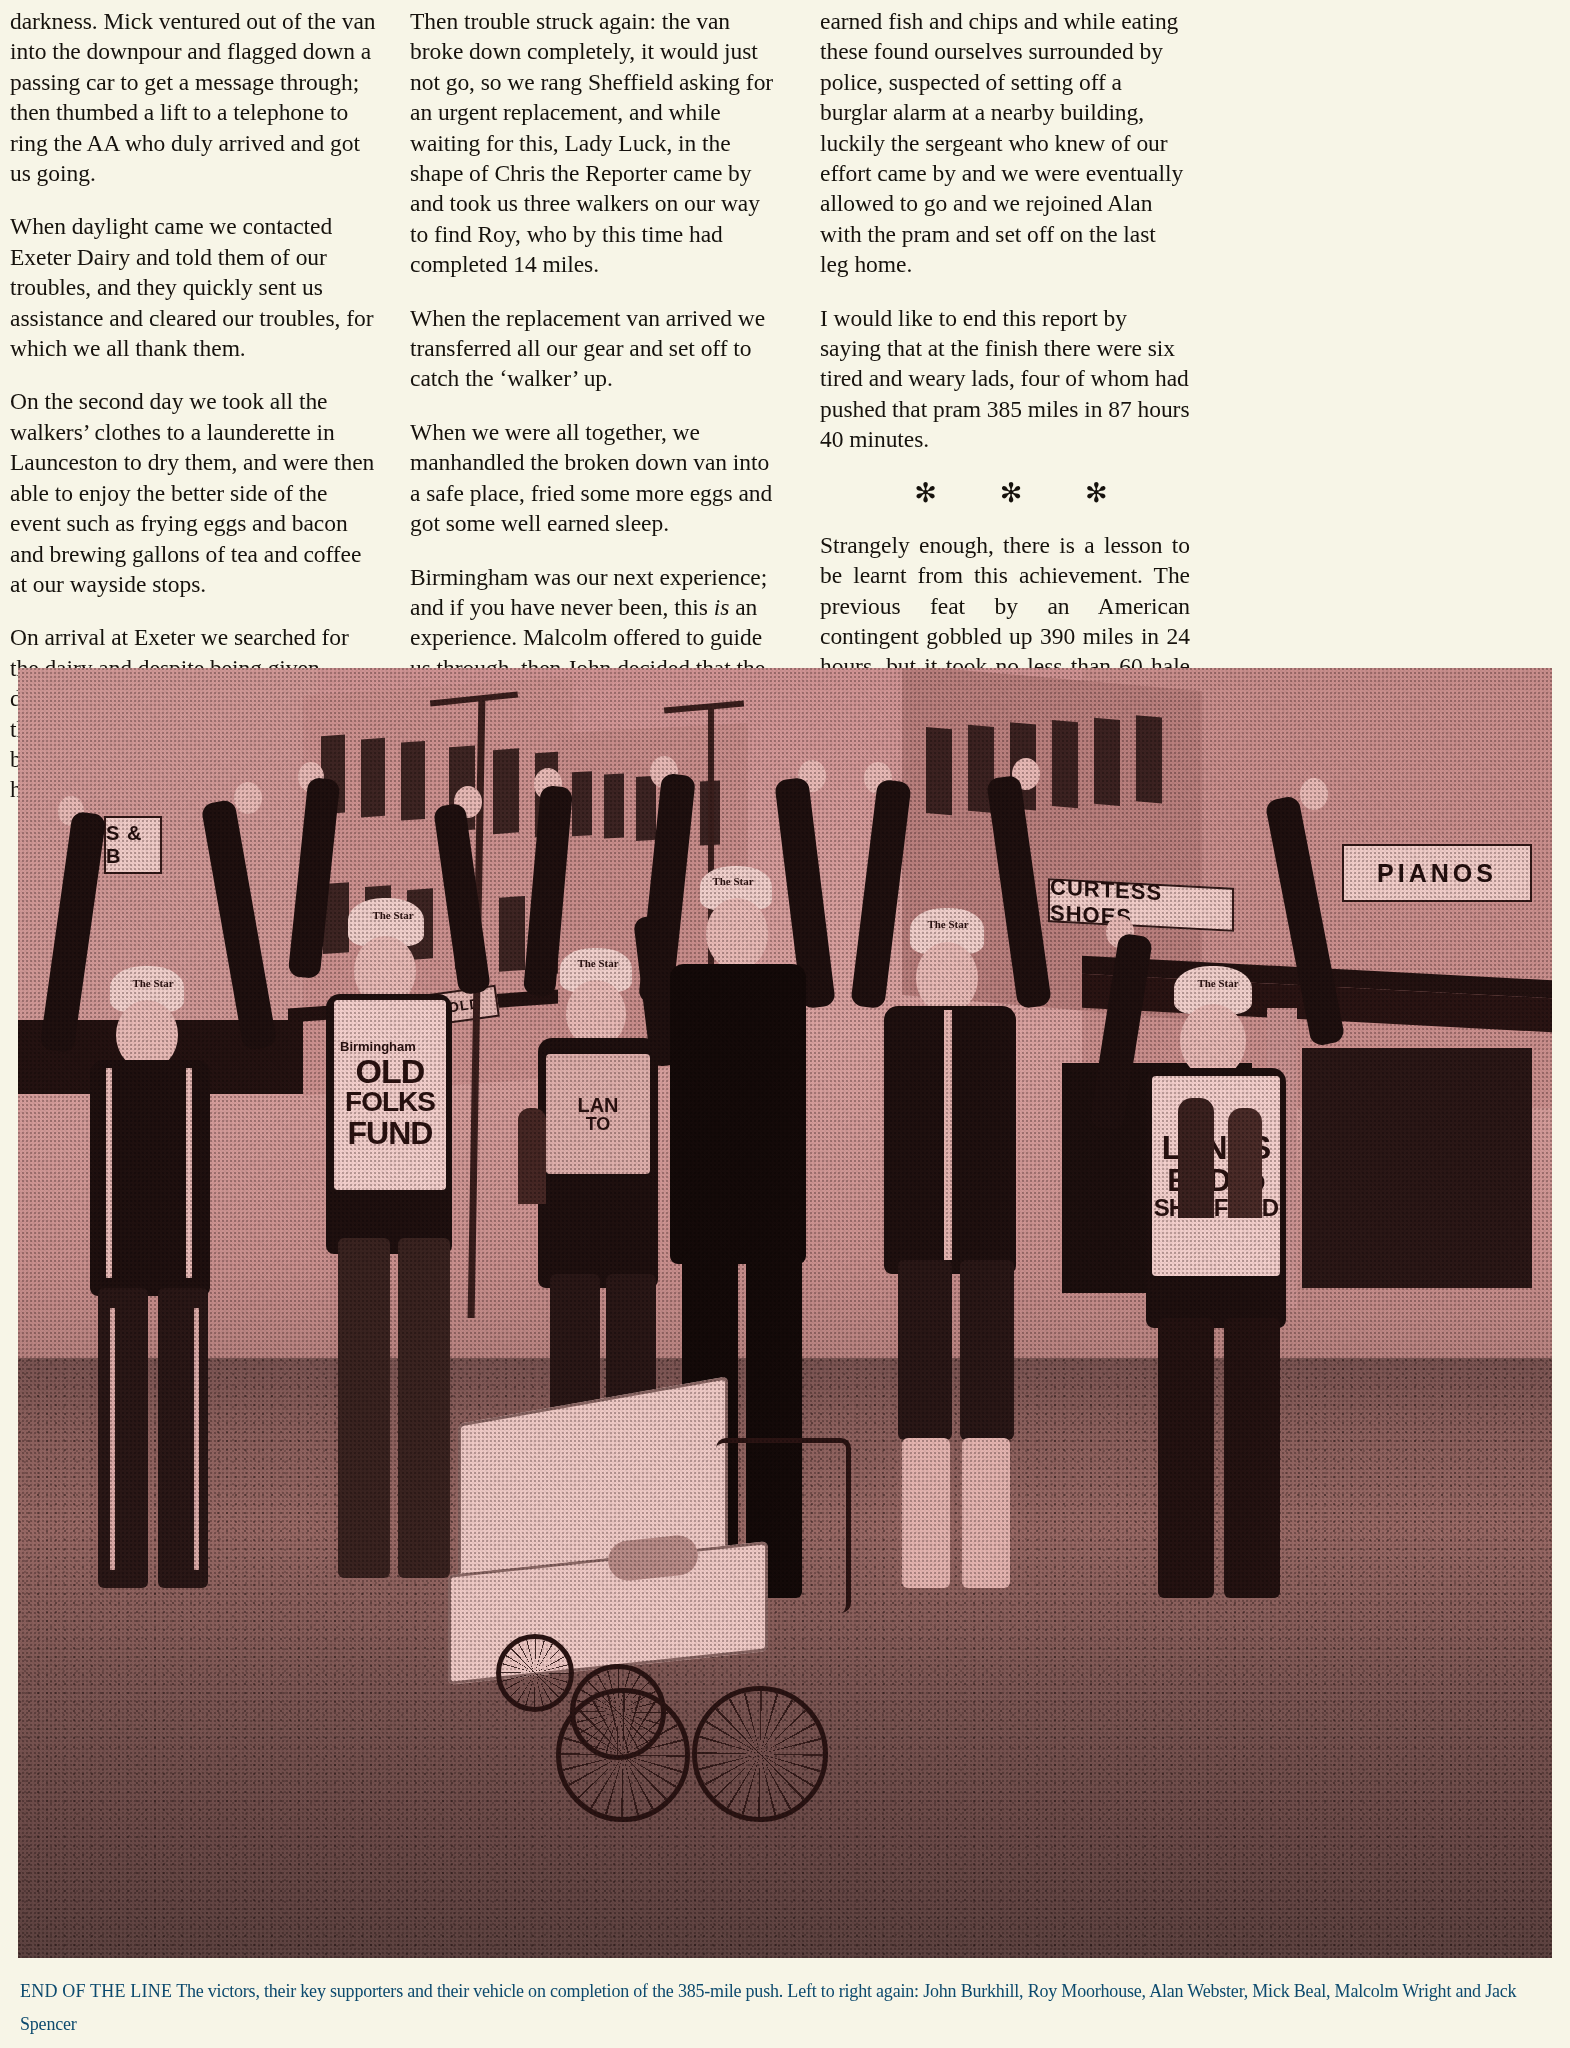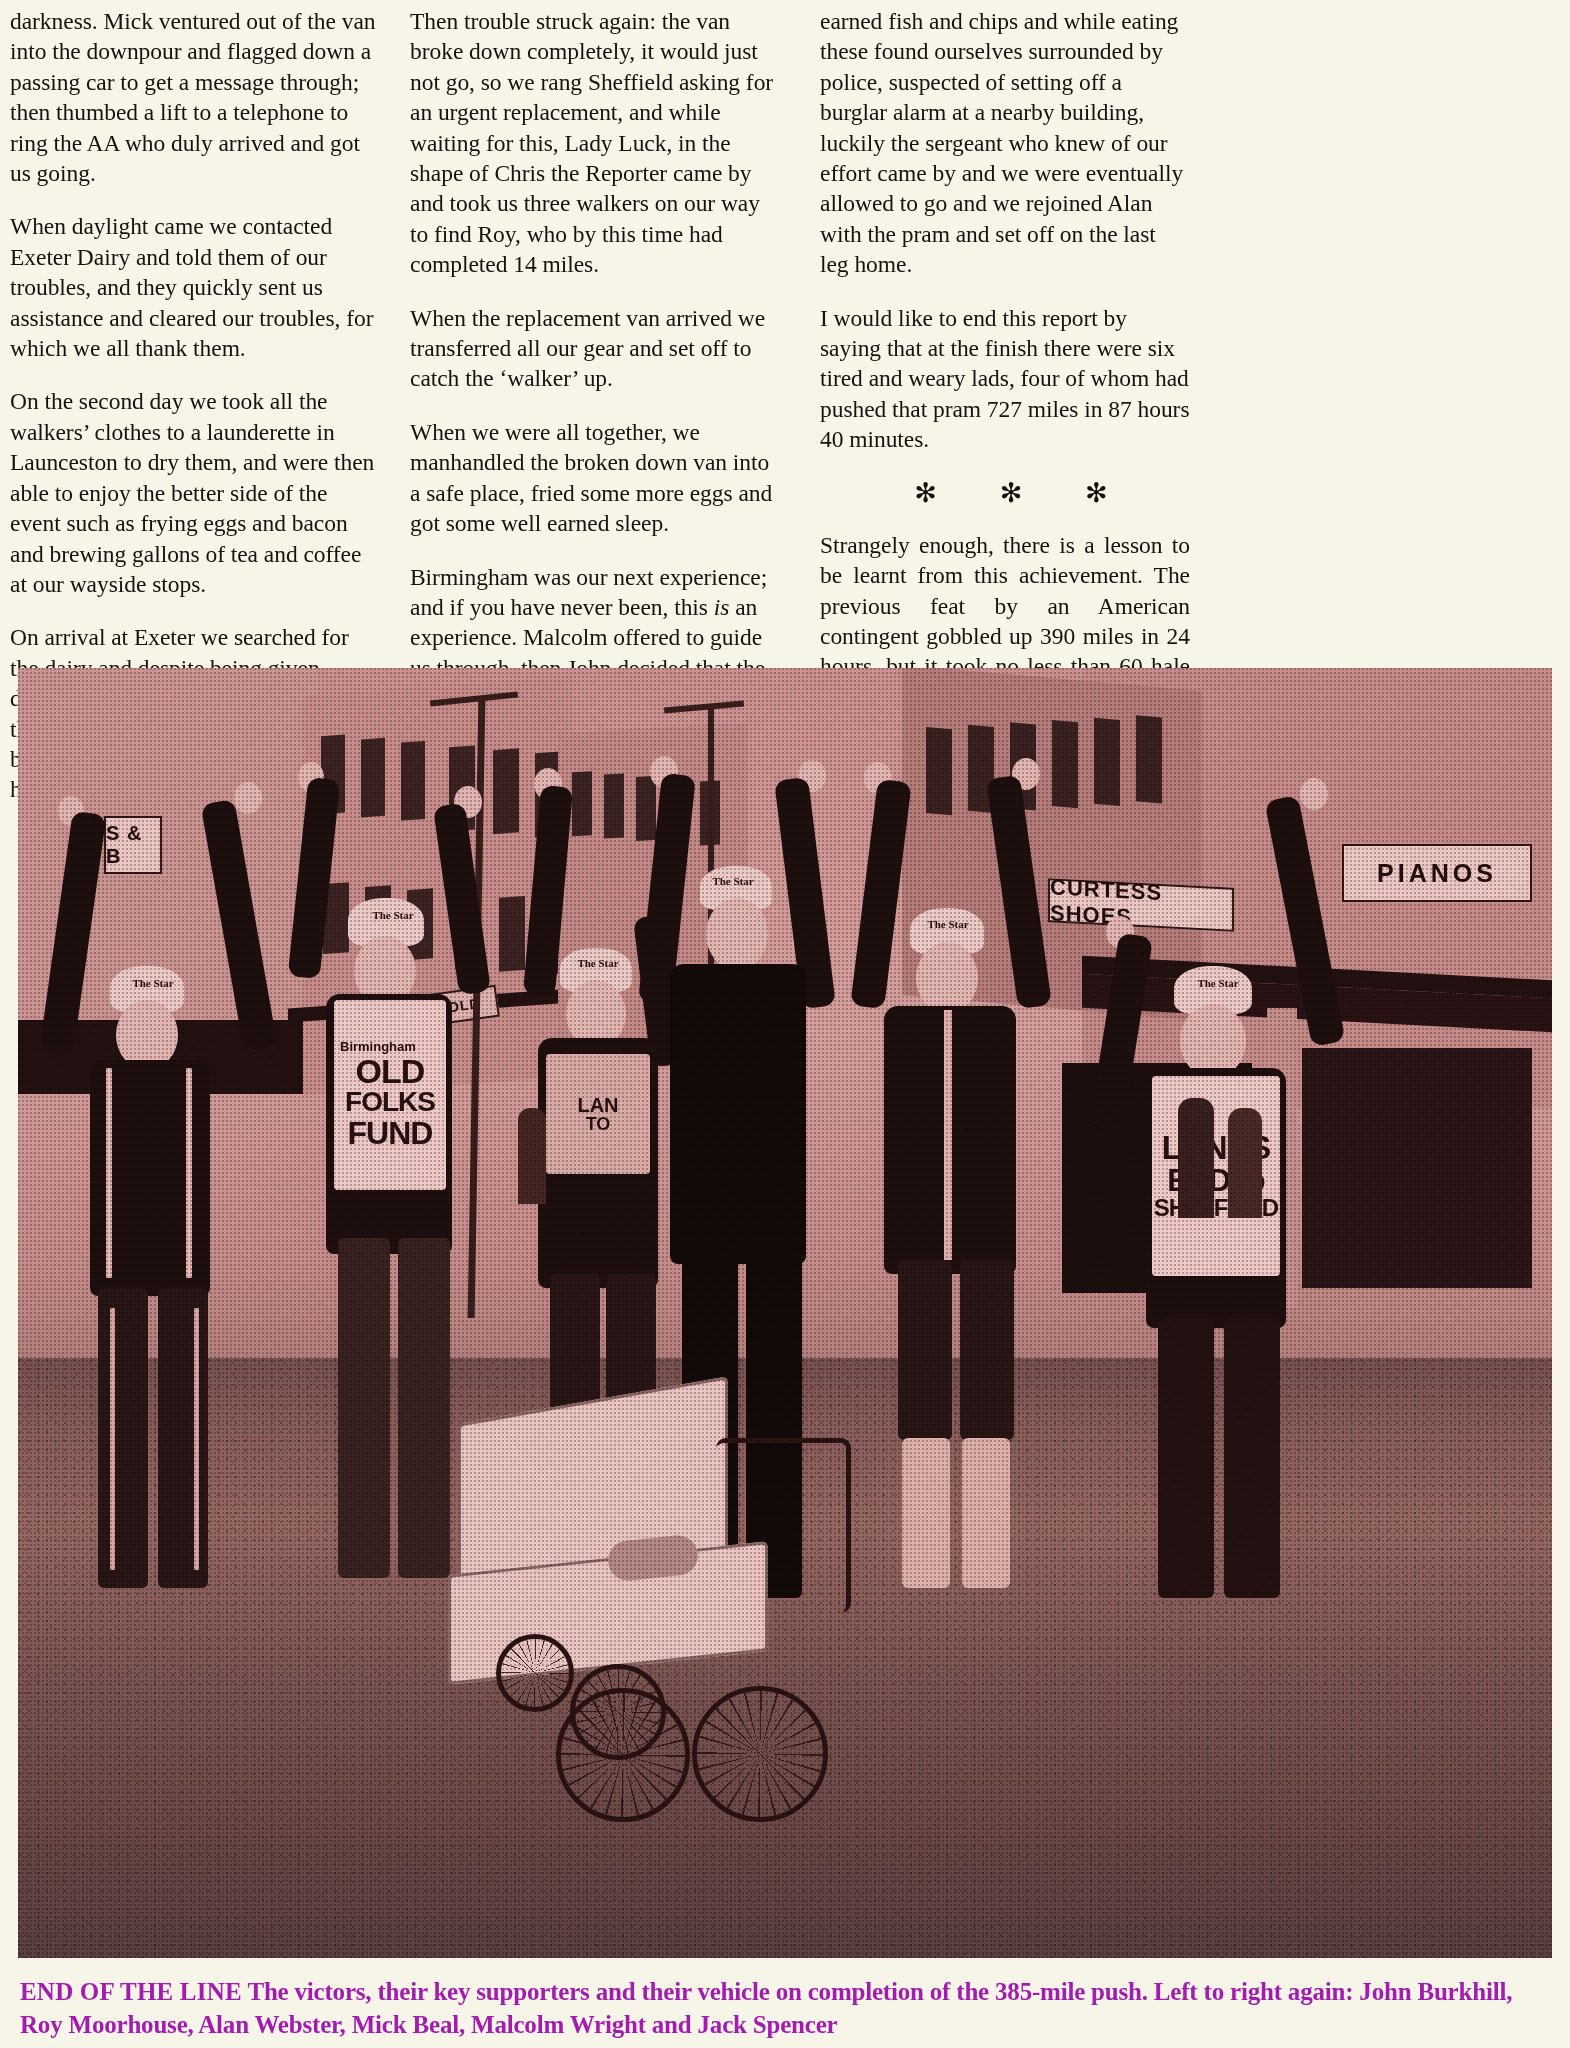--- a/index.html
+++ b/index.html
@@ -180,24 +180,24 @@
     font-family:"Liberation Sans", sans-serif;
     font-weight:bold;
     display:flex;align-items:center;justify-content:center;
     letter-spacing:1px;
     border:2px solid #331918;
   }
 
   
   .caption{
     position:absolute;left:20px;top:1975px;width:1530px;
-    color:#a21caf;
+    color:#0c4a6e;
     font-family:"Liberation Serif", serif;
-    font-weight:bold;
-    font-size:25px;
+    font-weight:normal;
+    font-size:18px;
     line-height:33px;
     letter-spacing:-0.2px;
   }
   .caption .lead{letter-spacing:0.2px;}
 </style>
 </head>
 <body>
 
 <div class="page">
 
@@ -213,21 +213,21 @@
     <div class="col col2">
       <p class="body">Then trouble struck again: the van broke down completely, it would just not go, so we rang Sheffield asking for an urgent replacement, and while waiting for this, Lady Luck, in the shape of Chris the Reporter came by and took us three walkers on our way to find Roy, who by this time had completed 14 miles.</p>
       <p class="body">When the replacement van arrived we transferred all our gear and set off to catch the ‘walker’ up.</p>
       <p class="body">When we were all together, we manhandled the broken down van into a safe place, fried some more eggs and got some well earned sleep.</p>
       <p class="body"><span>Birmingham was our next experience; and if you have never been, this </span><em>is</em><span> an experience. Malcolm offered to guide us through, then John decided that the under-road was quicker, but the local police pointed out the error of our ways and put us back on course. We thought our troubles were surely over; but no, while Alan was bravely walking on, we five drove into Lichfield for some well</span></p>
     </div>
 
     <div class="col col3">
       <div class="inner">
         <p class="body">earned fish and chips and while eating these found ourselves surrounded by police, suspected of setting off a burglar alarm at a nearby building, luckily the sergeant who knew of our effort came by and we were eventually allowed to go and we rejoined Alan with the pram and set off on the last leg home.</p>
-        <p class="body">I would like to end this report by saying that at the finish there were six tired and weary lads, four of whom had pushed that pram 727 miles in 87 hours 40 minutes.</p>
+        <p class="body">I would like to end this report by saying that at the finish there were six tired and weary lads, four of whom had pushed that pram 385 miles in 87 hours 40 minutes.</p>
         <div class="stars">✻ ✻ ✻</div>
         <p class="body just">Strangely enough, there is a lesson to be learnt from this achievement. The previous feat by an American contingent gobbled up 390 miles in 24 hours, but it took no less than 60 hale and hearty men to do so.</p>
         <p class="body just"><span>And there is an overlap as well. At the time of writing, the Old Folk’s Fund has benefited to the tune of more than £3,000 . . . Not bad going for a weekend walk</span><span class="endmark"></span></p>
       </div>
     </div>
   </div>
 
   <div class="photo">
     <div class="sky"></div>
 

